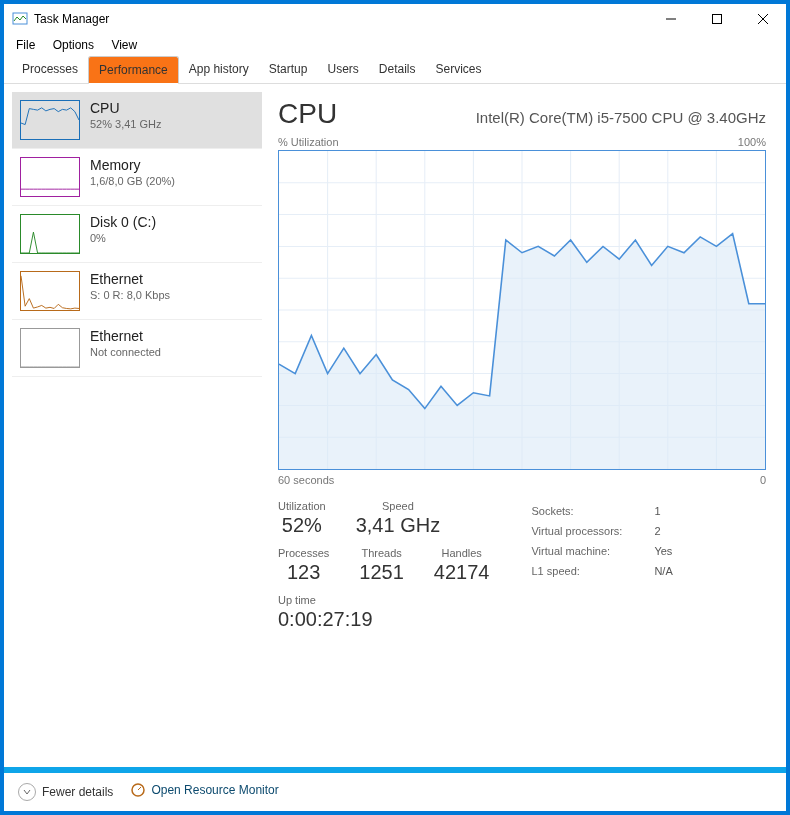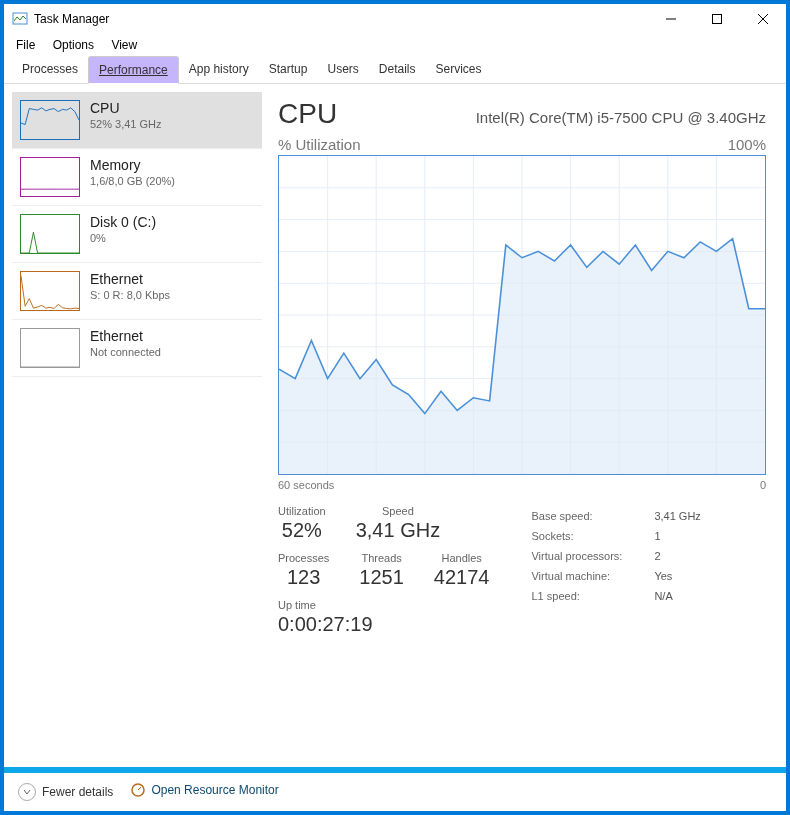--- a/index.html
+++ b/index.html
@@ -7,34 +7,34 @@
     .outer-frame { width: 790px; height: 815px; border: 4px solid #0078d7; background: #fff; display: flex; flex-direction: column; }
     .titlebar { height: 30px; display: flex; align-items: center; padding: 0 0 0 8px; }
     .titlebar-icon { width: 16px; height: 16px; margin-right: 6px; }
     .titlebar-title { font-size: 12px; color: #000; flex: 1; }
     .window-controls { display: flex; }
     .window-btn { width: 46px; height: 30px; display: flex; align-items: center; justify-content: center; cursor: pointer; }
     .menubar { padding: 4px 12px; font-size: 12px; color: #000; }
     .menu-item { margin-right: 14px; cursor: pointer; display: inline-block; }
     .tabbar { display: flex; border-bottom: 1px solid #ddd; font-size: 12px; padding: 0 8px; }
     .tab { padding: 6px 10px; cursor: pointer; color: #333; }
-    .tab.active { border: 1px solid #ccc; border-bottom: 1px solid #fff; border-top-left-radius: 3px; border-top-right-radius: 3px; background: #c4b5fd; margin-bottom: -1px; text-decoration: underline; }
+    .tab.active { border: 1px solid #ccc; border-bottom: 1px solid #fff; border-top-left-radius: 3px; border-top-right-radius: 3px; background: #f97316; margin-bottom: -1px; }
     .content { flex: 1; display: flex; overflow: hidden; }
     .sidebar { width: 258px; padding: 8px 0 0 8px; }
     .side-item { display: flex; padding: 8px; cursor: pointer; border-bottom: 1px solid #eee; }
     .side-item.selected { background: #e0e0e0; }
     .side-thumb { width: 60px; height: 40px; border: 1px solid; margin-right: 10px; flex-shrink: 0; position: relative; overflow: hidden; }
     .side-text .title { font-size: 14px; color: #222; }
     .side-text .sub { font-size: 11px; color: #666; margin-top: 2px; }
 
     .main { flex: 1; padding: 14px 20px 0 16px; display: flex; flex-direction: column; }
     .header-row { display: flex; align-items: baseline; margin-bottom: 6px; }
     .cpu-title { font-size: 28px; font-weight: 400; color: #333; }
     .cpu-model { font-size: 15px; color: #555; margin-left: auto; }
-    .chart-header { display: flex; justify-content: space-between; font-size: 15px; color: #777; margin-bottom: 2px; }
+    .chart-header { display: flex; justify-content: space-between; font-size: 11px; color: #777; margin-bottom: 2px; }
     .big-chart { border: 1px solid #4a90d9; height: 320px; margin-bottom: 4px; position: relative; }
     .big-chart svg { width: 100%; height: 100%; display: block; }
     .chart-footer { display: flex; justify-content: space-between; font-size: 11px; color: #777; margin-bottom: 14px; }
 
     .stats-area { display: flex; gap: 40px; }
     .stats-left { }
     .stats-right { }
     .stat-row { margin-bottom: 10px; }
     .stat-row .label { font-size: 11px; color: #666; }
     .stat-row .val { font-size: 20px; color: #333; margin-top: 2px; }
@@ -210,24 +210,20 @@
             </div>
           </div>
           <div class="stat-row">
             <div class="label">Up time</div>
             <div class="val">0:00:27:19</div>
           </div>
         </div>
         <div class="stats-right">
           <table class="info-table">
             <tbody>
-                <tr>
-                  <td>Base speed:</td>
-                  <td>3,41 GHz</td>
-                </tr>
             <tr>
                   <td>Sockets:</td>
                   <td>1</td>
                 </tr>
             <tr>
                   <td>Virtual processors:</td>
                   <td>2</td>
                 </tr>
             <tr>
                   <td>Virtual machine:</td>

